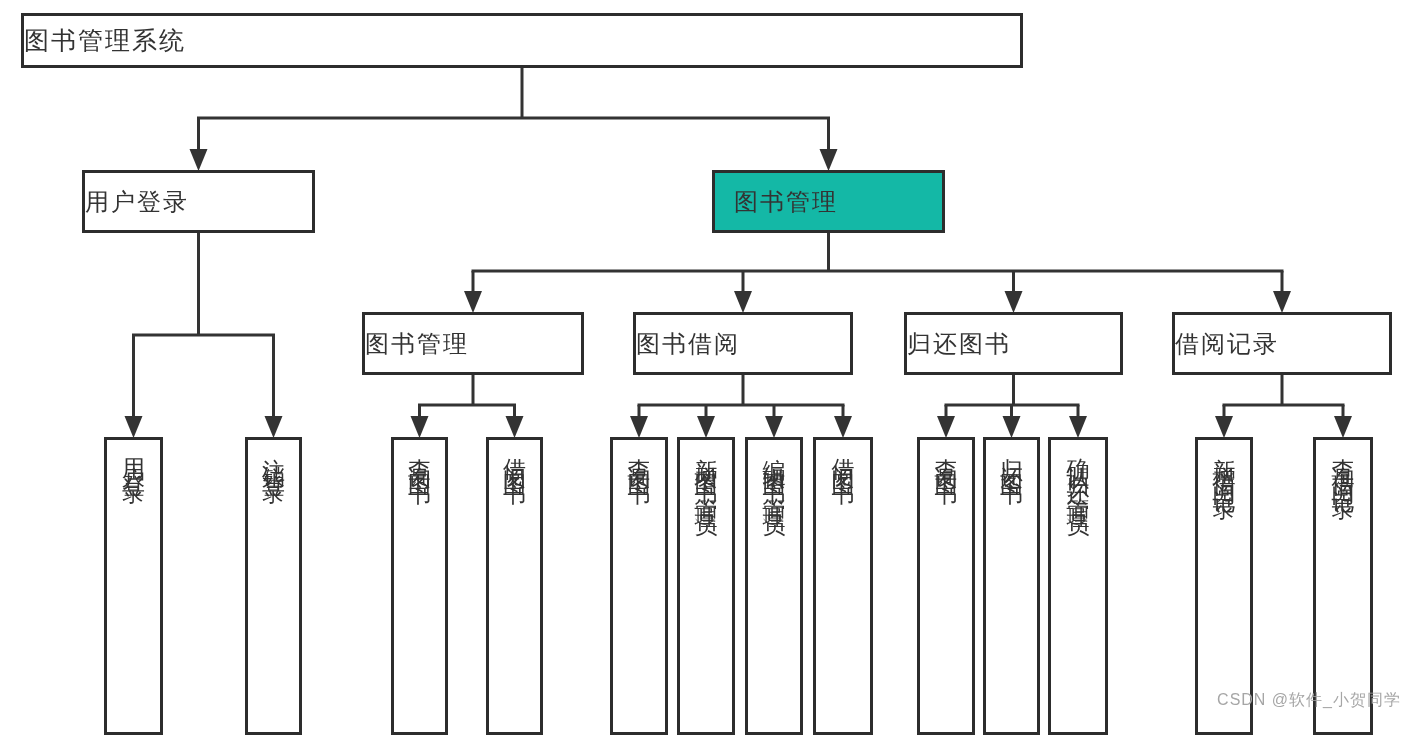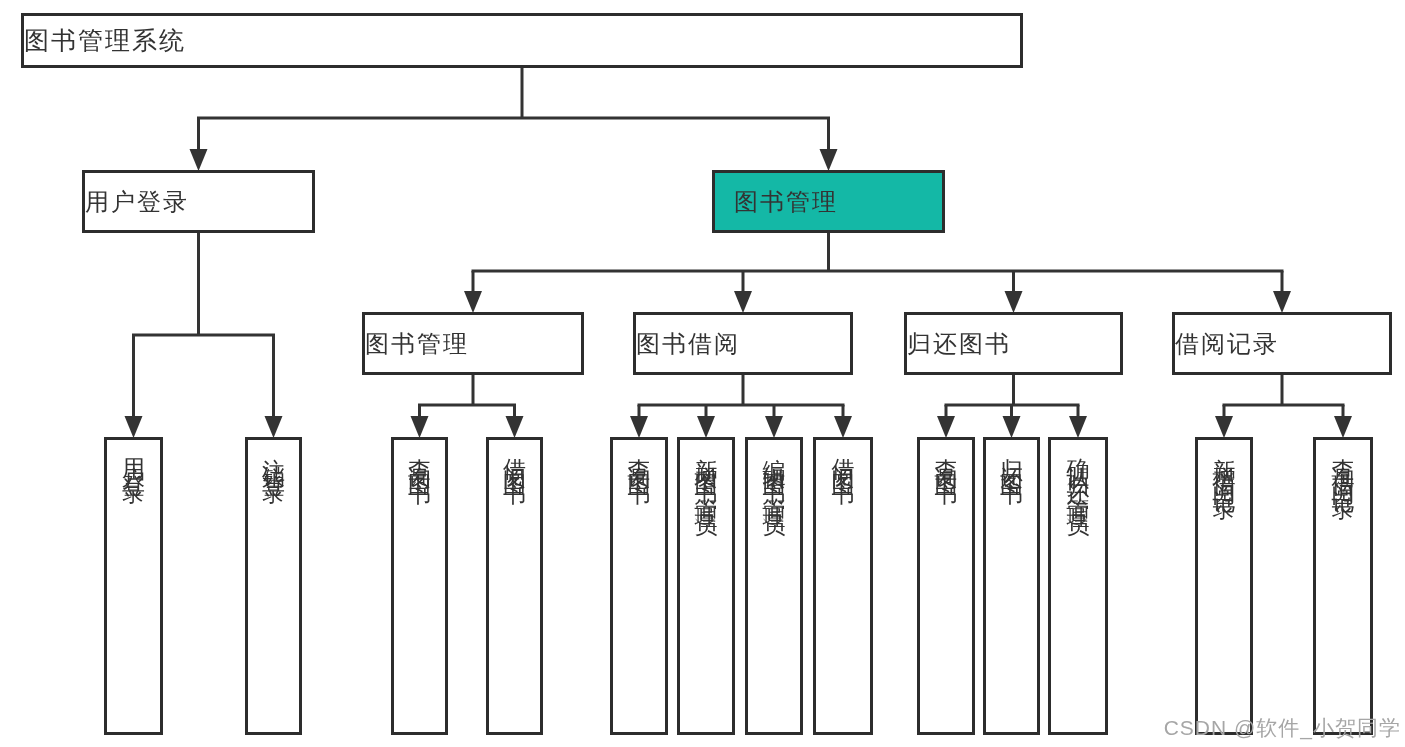--- a/index.html
+++ b/index.html
@@ -37,24 +37,24 @@
   .node.v {
     writing-mode: vertical-rl;
     text-orientation: mixed;
     font-size: 23px;
     letter-spacing: 8px;
     line-height: 1;
     white-space: nowrap;
   }
   .watermark {
     position: absolute;
-    top: 714px;
+    top: 690px;
     right: 4px;
     z-index: 3;
-    font-size: 21px;
+    font-size: 16px;
     letter-spacing: 1px;
     color: #a6a6a6;
     white-space: nowrap;
   }
 </style>
 </head>
 <body>
 
 <div class="stage" style="background: rgb(255, 255, 255);">
   <svg id="connector-layer" width="1405" height="747" viewBox="0 0 1405 747" xmlns="http://www.w3.org/2000/svg">

